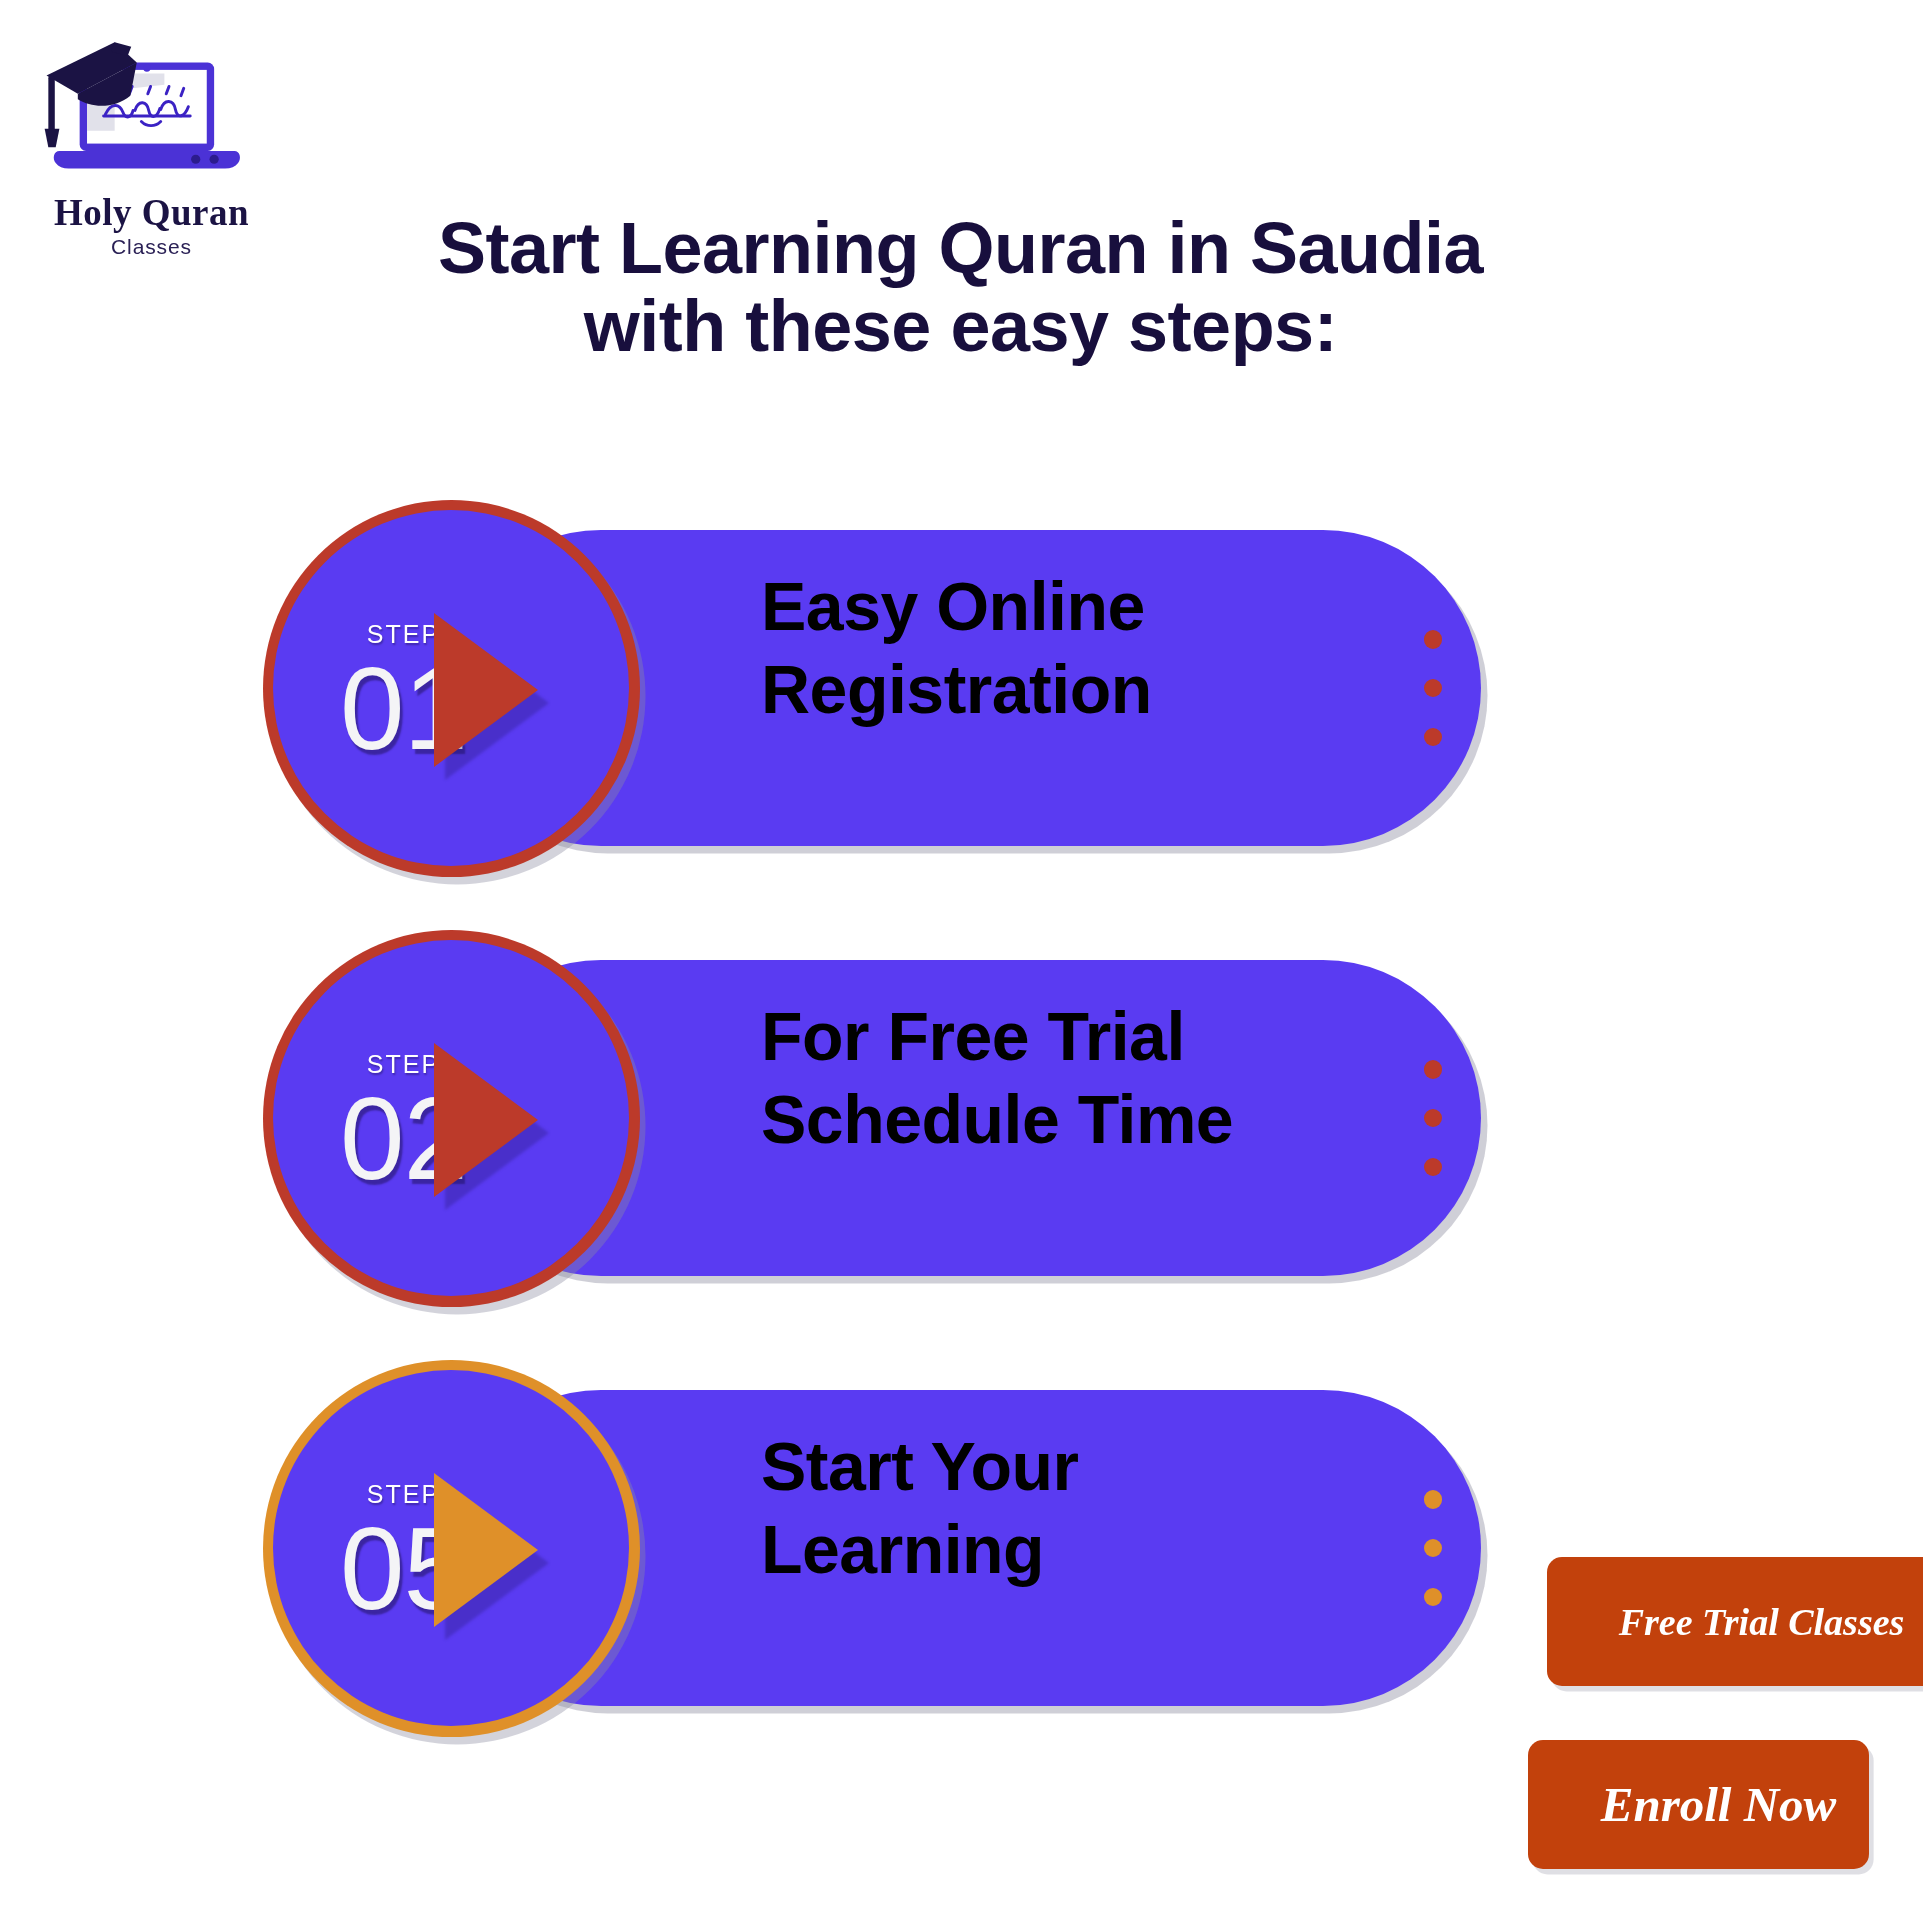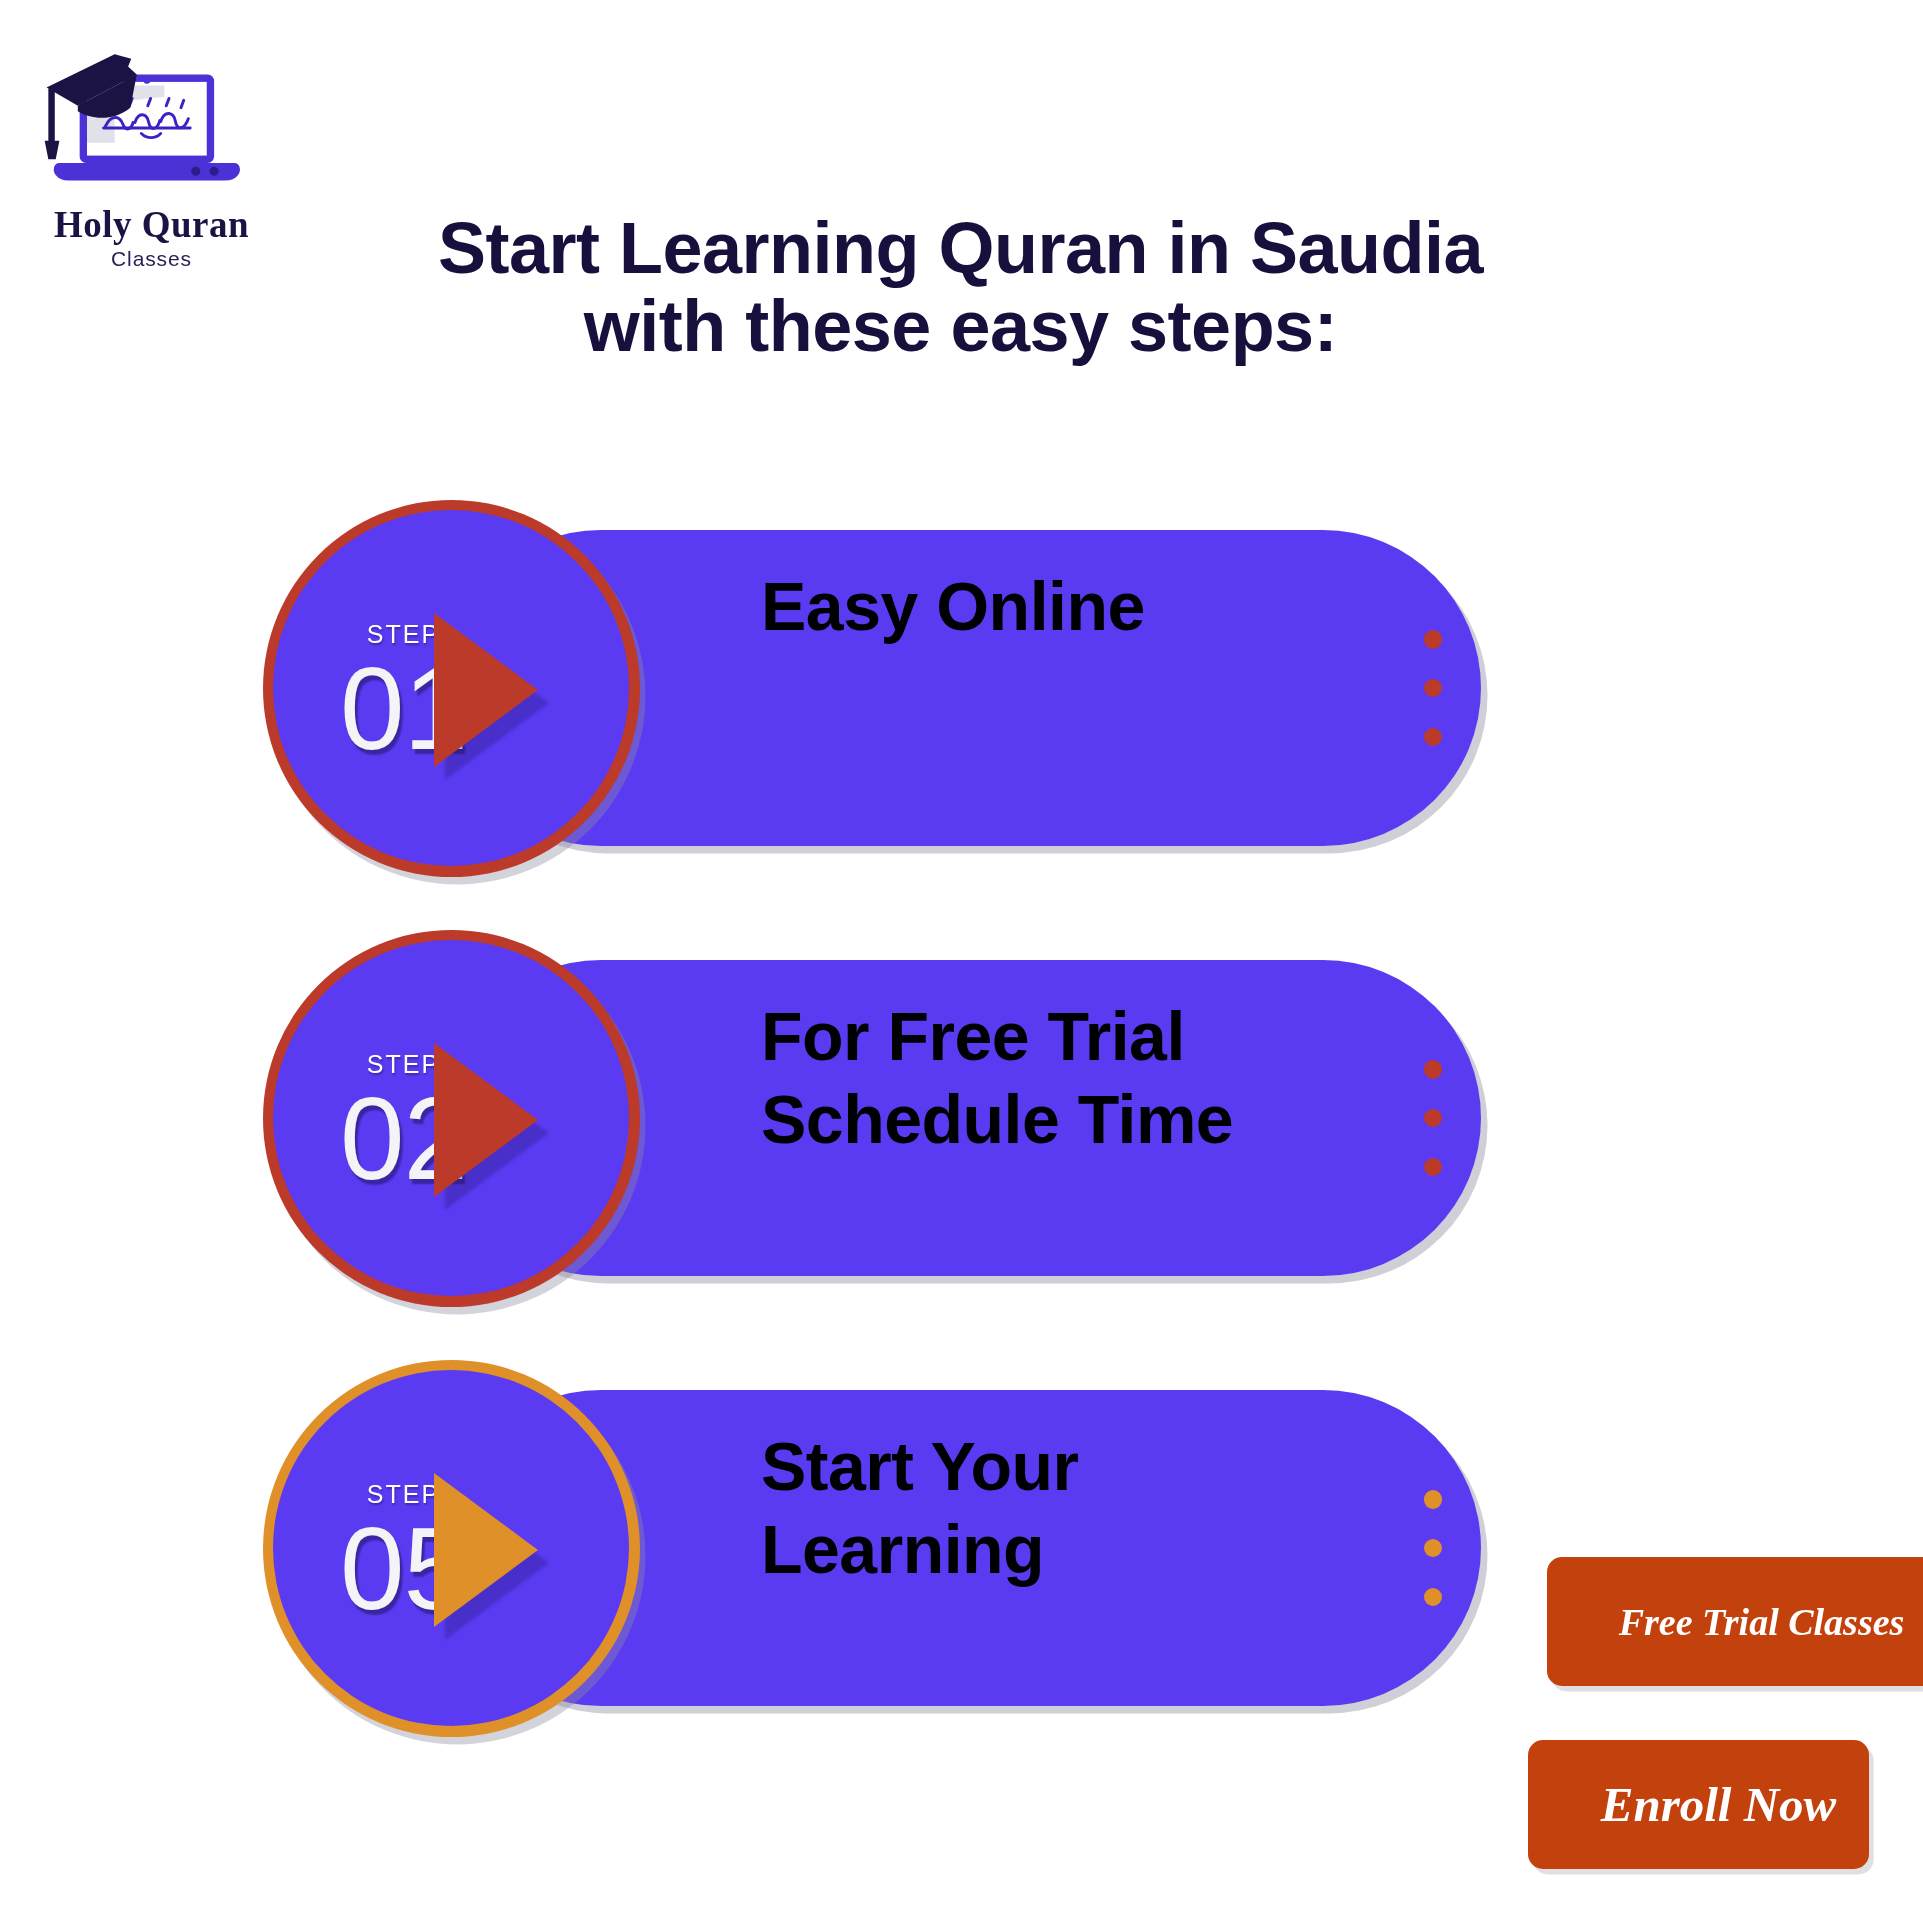--- a/index.html
+++ b/index.html
@@ -13,21 +13,21 @@
     position: relative;
     overflow: hidden;
     font-family: "Liberation Sans", sans-serif;
     -webkit-font-smoothing: antialiased;
   }
 
   
   #logo {
     position: absolute;
     left: 26px;
-    top: 34px;
+    top: 22px;
     width: 251px;
     height: 262px;
   }
   #logo-mark {
     position: absolute;
     left: 0;
     top: 0;
     width: 251px;
     height: 175px;
   }
@@ -272,20 +272,21 @@
 <div class="step-row" id="step-row-1">
   <div class="step-bar"></div>
   <div class="step-circle-ring accent-red">
     <div class="step-circle-fill"></div>
   </div>
   <div class="step-label">STEP</div>
   <div class="step-number">01</div>
   <div class="step-triangle accent-red"></div>
   <div class="step-text">
     <span class="ln">Easy Online</span>
+    <span class="ln">Registration</span>
   </div>
   <div class="step-dots accent-red">
     <span class="dot"></span>
     <span class="dot"></span>
     <span class="dot"></span>
   </div>
 </div>
 
 <div class="step-row" id="step-row-2">
   <div class="step-bar"></div>

